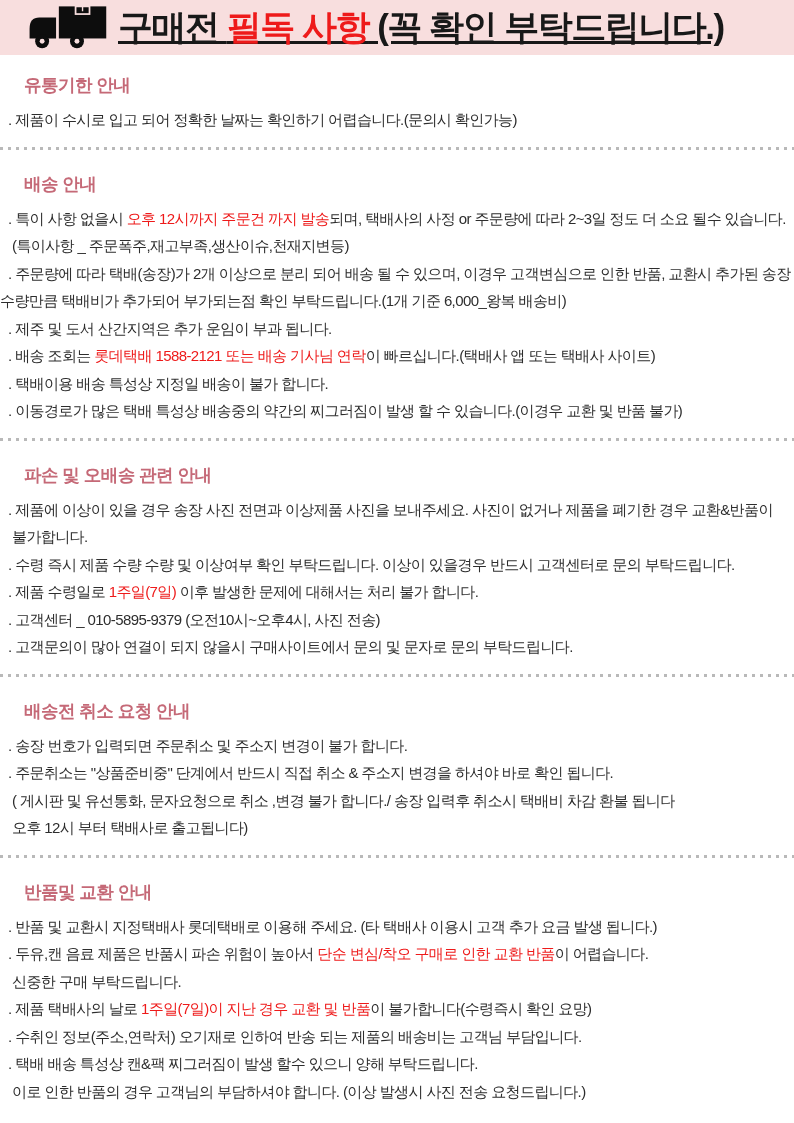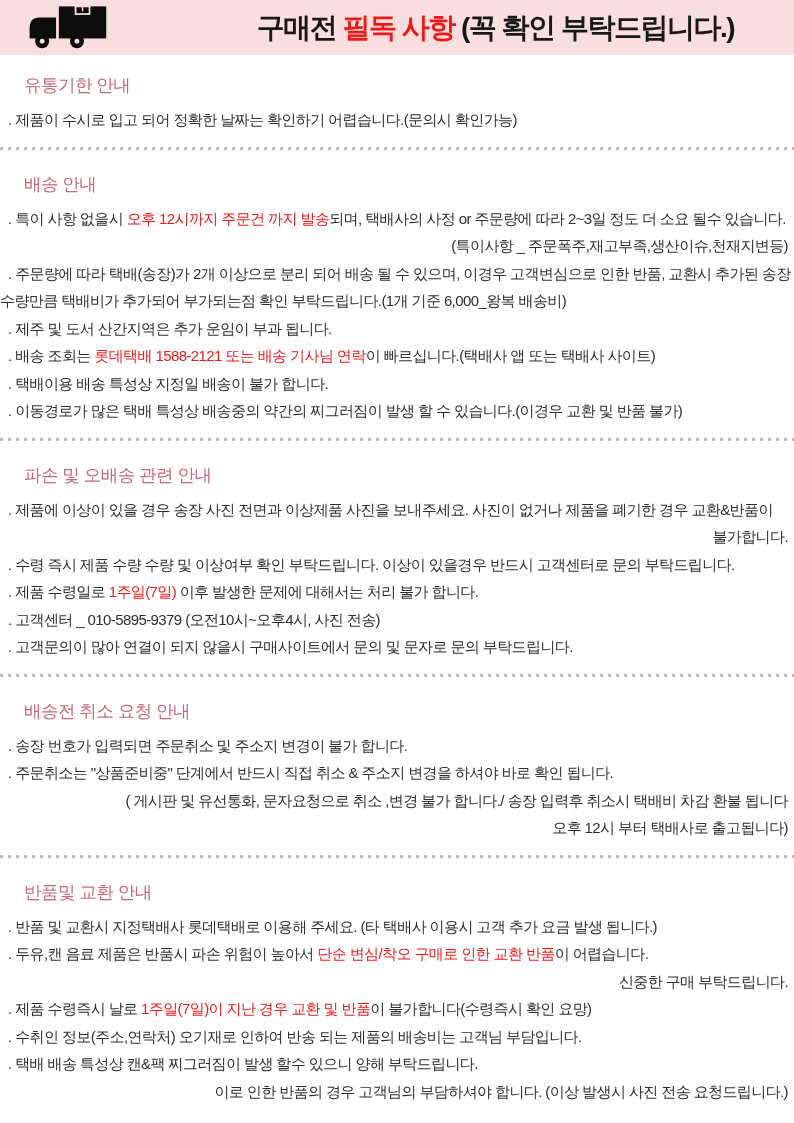--- a/index.html
+++ b/index.html
@@ -32,48 +32,49 @@
     height:48px;
     margin-left:26px;
     flex:0 0 auto;
     display:flex;
     align-items:center;
   }
   .truck svg{width:88px;height:46px;}
   .page-title{
     flex:1;
     margin:0 60px 0 0;
-    text-align:right;
-    font-size:28px;
+    text-align:left;
+    font-size:35px;
     font-weight:700;
     color:#181818;
     letter-spacing:-1.5px;
     white-space:nowrap;
+    text-decoration:underline;
   }
   .page-title .red{font-weight:700;}
 
   
   main{padding-top:2px;}
   .section{padding-top:4px;}
   .section-heading{
     margin:12px 0 9px 24px;
     font-size:17.5px;
-    font-weight:400;
+    font-weight:700;
     color:var(--heading);
     letter-spacing:-0.5px;
   }
   .line{
     margin-left:8px;
     margin-right:6px;
     font-size:15px;
     line-height:27.5px;
     letter-spacing:-0.6px;
     white-space:nowrap;
   }
-  .line.indent{margin-left:24px;text-align:right;}
+  .line.indent{margin-left:12px;}
   .line.flush{margin-left:0;}
   .red{color:var(--red);}
 
   .divider{
     height:3px;
     margin:13px 0 6px 0;
     background-image:repeating-linear-gradient(to right, var(--divider) 0 3px, transparent 3px 8px);
     background-size:8px 3px;
     background-repeat:repeat-x;
   }
@@ -137,20 +138,20 @@
         <div class="line"><span>. 주문취소는 "상품준비중" 단계에서 반드시 직접 취소 &amp; 주소지 변경을 하셔야 바로 확인 됩니다.</span></div>
         <div class="line indent"><span>( 게시판 및 유선통화, 문자요청으로 취소 ,변경 불가 합니다./ 송장 입력후 취소시 택배비 차감 환불 됩니다</span></div>
         <div class="line indent"><span>오후 12시 부터 택배사로 출고됩니다)</span></div>
       </section>
       <div class="divider"></div>
       <section class="section">
         <h2 class="section-heading">반품및 교환 안내</h2>
         <div class="line"><span>. 반품 및 교환시 지정택배사 롯데택배로 이용해 주세요. (타 택배사 이용시 고객 추가 요금 발생 됩니다.)</span></div>
         <div class="line"><span>. 두유,캔 음료 제품은 반품시 파손 위험이 높아서 </span><span class="red">단순 변심/착오 구매로 인한 교환 반품</span><span>이 어렵습니다.</span></div>
         <div class="line indent"><span>신중한 구매 부탁드립니다.</span></div>
-        <div class="line"><span>. 제품 수령즉시 날로 </span><span class="red">1주일(7일)이 지난 경우 교환 및 반품</span><span>이 불가합니다(수령즉시 확인 요망)</span></div>
+        <div class="line"><span>. 제품 택배사의 날로 </span><span class="red">1주일(7일)이 지난 경우 교환 및 반품</span><span>이 불가합니다(수령즉시 확인 요망)</span></div>
         <div class="line"><span>. 수취인 정보(주소,연락처) 오기재로 인하여 반송 되는 제품의 배송비는 고객님 부담입니다.</span></div>
         <div class="line"><span>. 택배 배송 특성상 캔&amp;팩 찌그러짐이 발생 할수 있으니 양해 부탁드립니다.</span></div>
         <div class="line indent"><span>이로 인한 반품의 경우 고객님의 부담하셔야 합니다.  (이상 발생시 사진 전송 요청드립니다.)</span></div>
       </section>
     </main>
 
 </div>
 
 </body></html>

